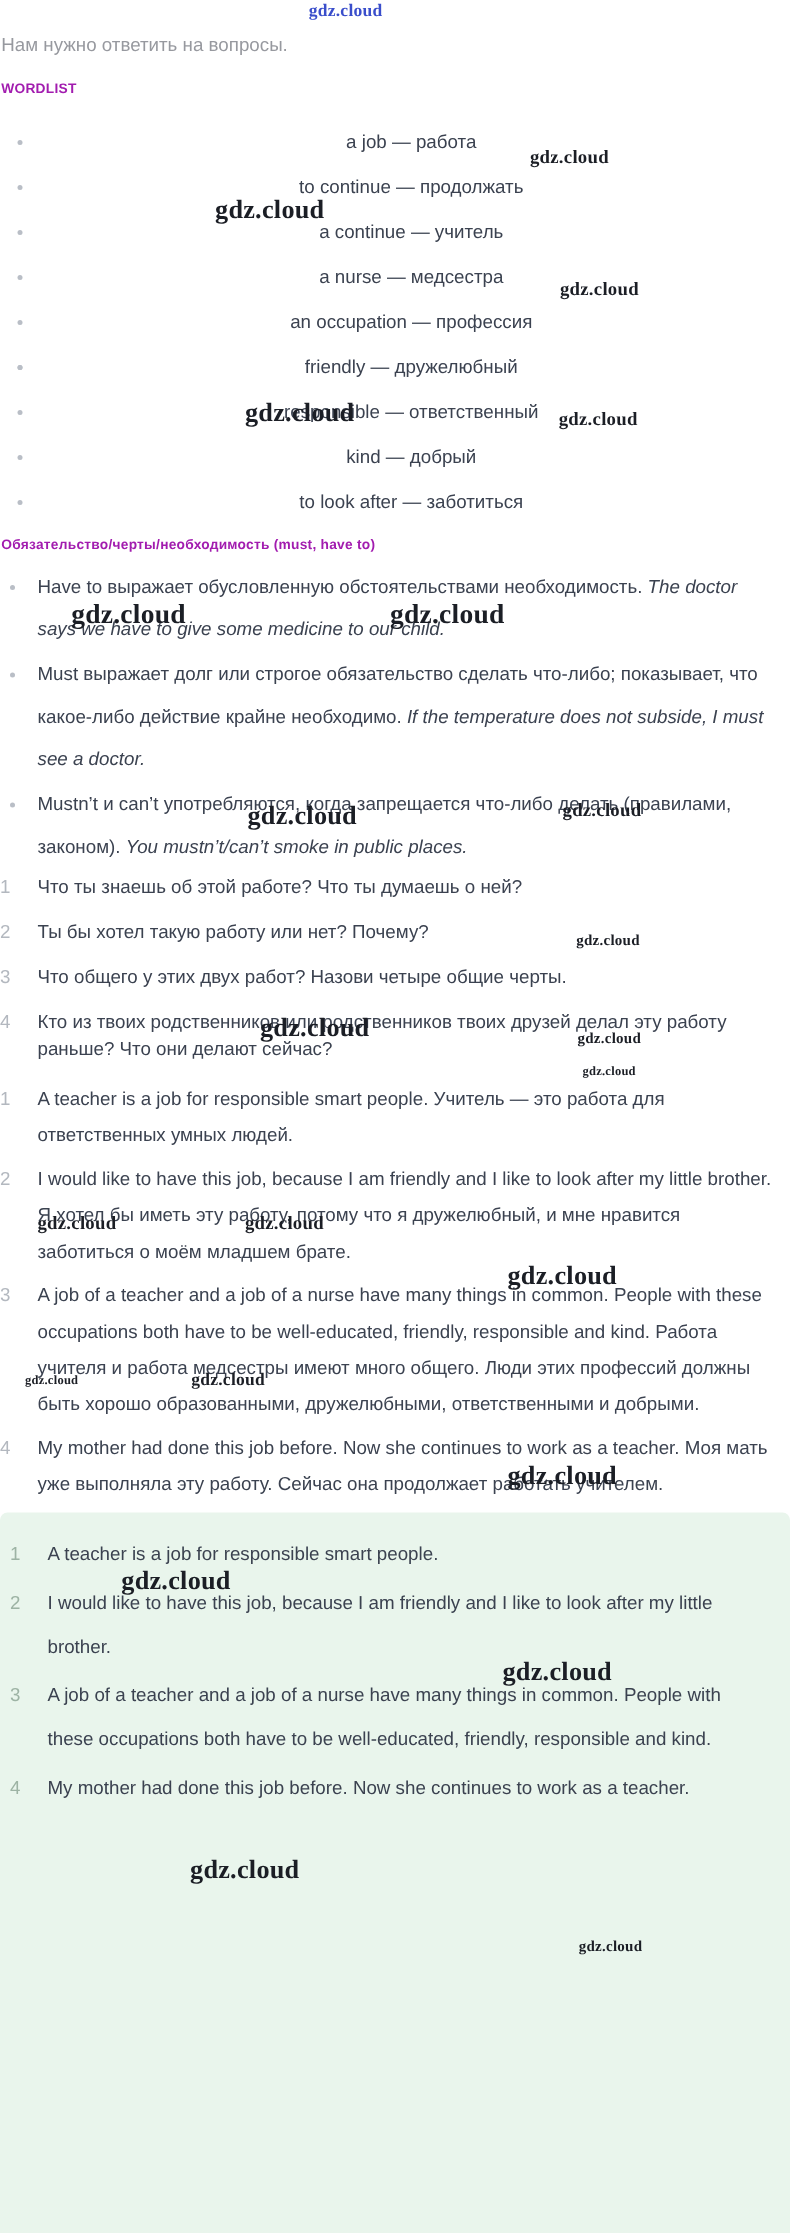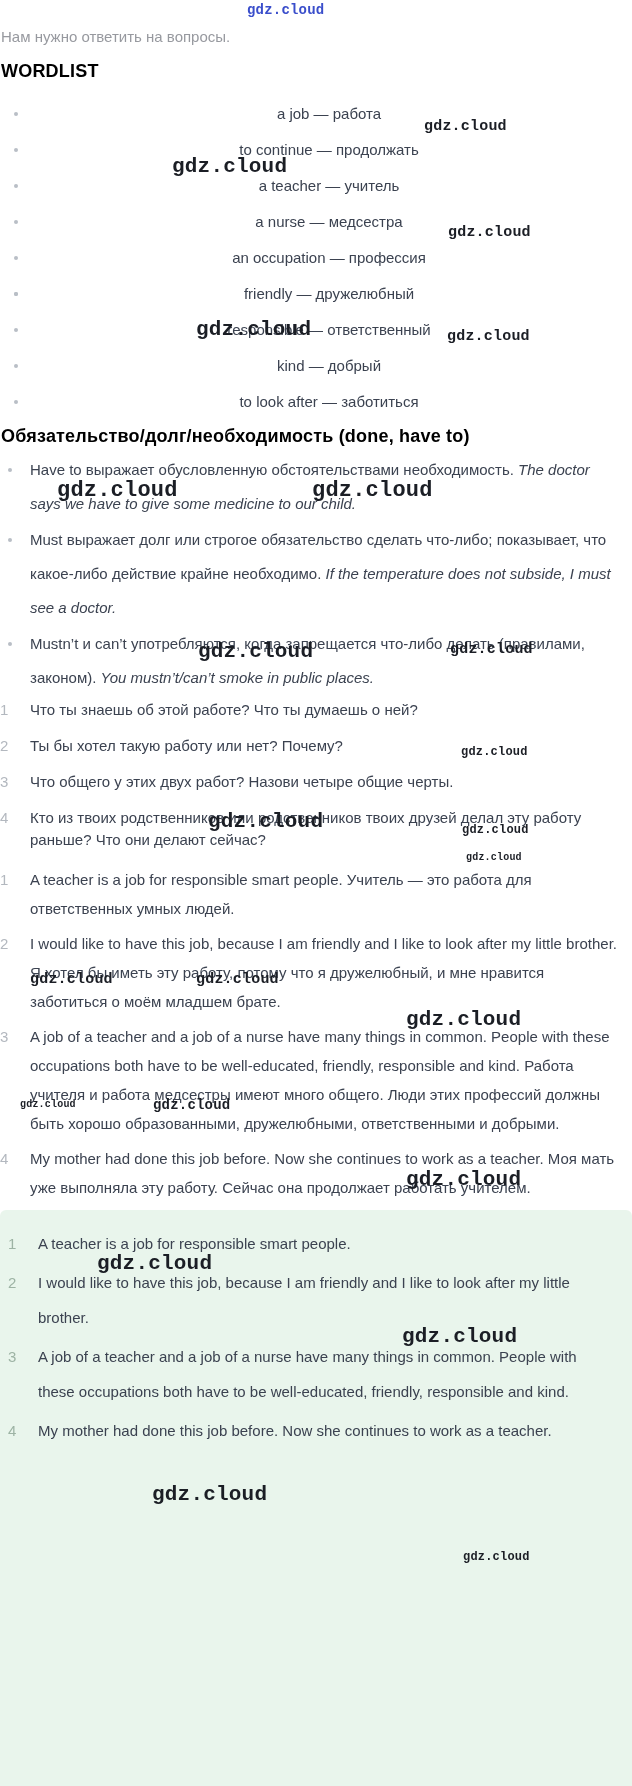--- a/index.html
+++ b/index.html
@@ -9,21 +9,21 @@
     background: #ffffff;
     font-family: "Liberation Sans", sans-serif;
     color: #3b4250;
     position: relative;
     overflow: hidden;
     display: flex; flex-direction: column;
   }
   .content { flex: 0 0 auto; padding: 0 4px 0 0; }
 
   .intro { margin: 28px 0 0 1px; font-size: 15px; line-height: 18px; color: #97999f; }
-  .section-title { margin: 16px 0 0 1px; font-size: 18px; line-height: 18px; font-weight: 700; color: #000000; letter-spacing: .2px; }
+  .section-title { margin: 16px 0 0 1px; font-size: 11px; line-height: 18px; font-weight: 700; color: #a21caf; letter-spacing: .2px; }
 
   ul.wordlist { list-style: none; margin: 25px 0 0 0; padding: 0; text-align: center; }
   ul.wordlist li { position: relative; padding-left: 30px; font-size: 15px; line-height: 18px; margin-bottom: 18px; }
   ul.wordlist li:last-child { margin-bottom: 12px; }
 
   .dot { position: absolute; left: 14px; top: 7px; width: 4px; height: 4px; border-radius: 50%; background: #b9bec6; }
 
   ul.grammar { list-style: none; margin: 8px 0 0 0; padding: 0; }
   ul.grammar li { position: relative; padding-left: 30px; padding-right: 8px; font-size: 15px; line-height: 34px; margin-bottom: 2px; }
   ul.grammar .dot { left: 8px; top: 15px; }
@@ -49,47 +49,47 @@
     padding: 16px 18px 20px 8px;
     margin-top: 2px;
   }
   ol.final li { font-size: 15px; line-height: 35px; margin-bottom: 4px; }
   ol.final .num { color: #9db3a4; line-height: 35px; }
 
   .wm-layer { position: absolute; inset: 0; z-index: 5; pointer-events: none; }
   .wm {
     position: absolute; white-space: nowrap;
     color: #1b1e25; font-weight: 600; letter-spacing: .2px;
-    font-family: Liberation Mono, monospace;
+    font-family: Liberation Serif, serif;
   }
   .wm-blue { color: #3a4ecb; font-weight: 700; }
 </style>
 </head>
 <body>
 
 <div class="content">
 
   <p class="intro">Нам нужно ответить на вопросы.</p>
 
   <h3 class="section-title">WORDLIST</h3>
 
   <ul class="wordlist">
     <li><span class="dot"></span><span>a job — работа</span></li>
     <li><span class="dot"></span><span>to continue — продолжать</span></li>
-    <li><span class="dot"></span><span>a teacher — учитель</span></li>
+    <li><span class="dot"></span><span>a continue — учитель</span></li>
     <li><span class="dot"></span><span>a nurse — медсестра</span></li>
     <li><span class="dot"></span><span>an occupation — профессия</span></li>
     <li><span class="dot"></span></li>
     <li><span class="dot"></span><span>friendly — дружелюбный</span></li>
     <li><span class="dot"></span><span>responsible — ответственный</span></li>
     <li><span class="dot"></span><span>kind — добрый</span></li>
     <li><span class="dot"></span><span>to look after — заботиться</span></li>
   </ul>
 
-  <h3 class="section-title">Обязательство/долг/необходимость (done, have to)</h3>
+  <h3 class="section-title">Обязательство/черты/необходимость (must, have to)</h3>
 
   <ul class="grammar">
     <li><span class="dot"></span><span>Have to выражает обусловленную обстоятельствами необходимость. </span><em>The doctor says we have to give some medicine to our child.</em></li>
     <li><span class="dot"></span><span>Must выражает долг или строгое обязательство сделать что-либо; показывает, что какое-либо действие крайне необходимо. </span><em>If the temperature does not subside, I must see a doctor.</em></li>
     <li><span class="dot"></span><span>Mustn’t и can’t употребляются, когда запрещается что-либо делать (правилами, законом). </span><em>You mustn’t/can’t smoke in public places.</em></li>
   </ul>
 
   <ol class="numlist questions">
     <li>
         <span class="num">1</span>

